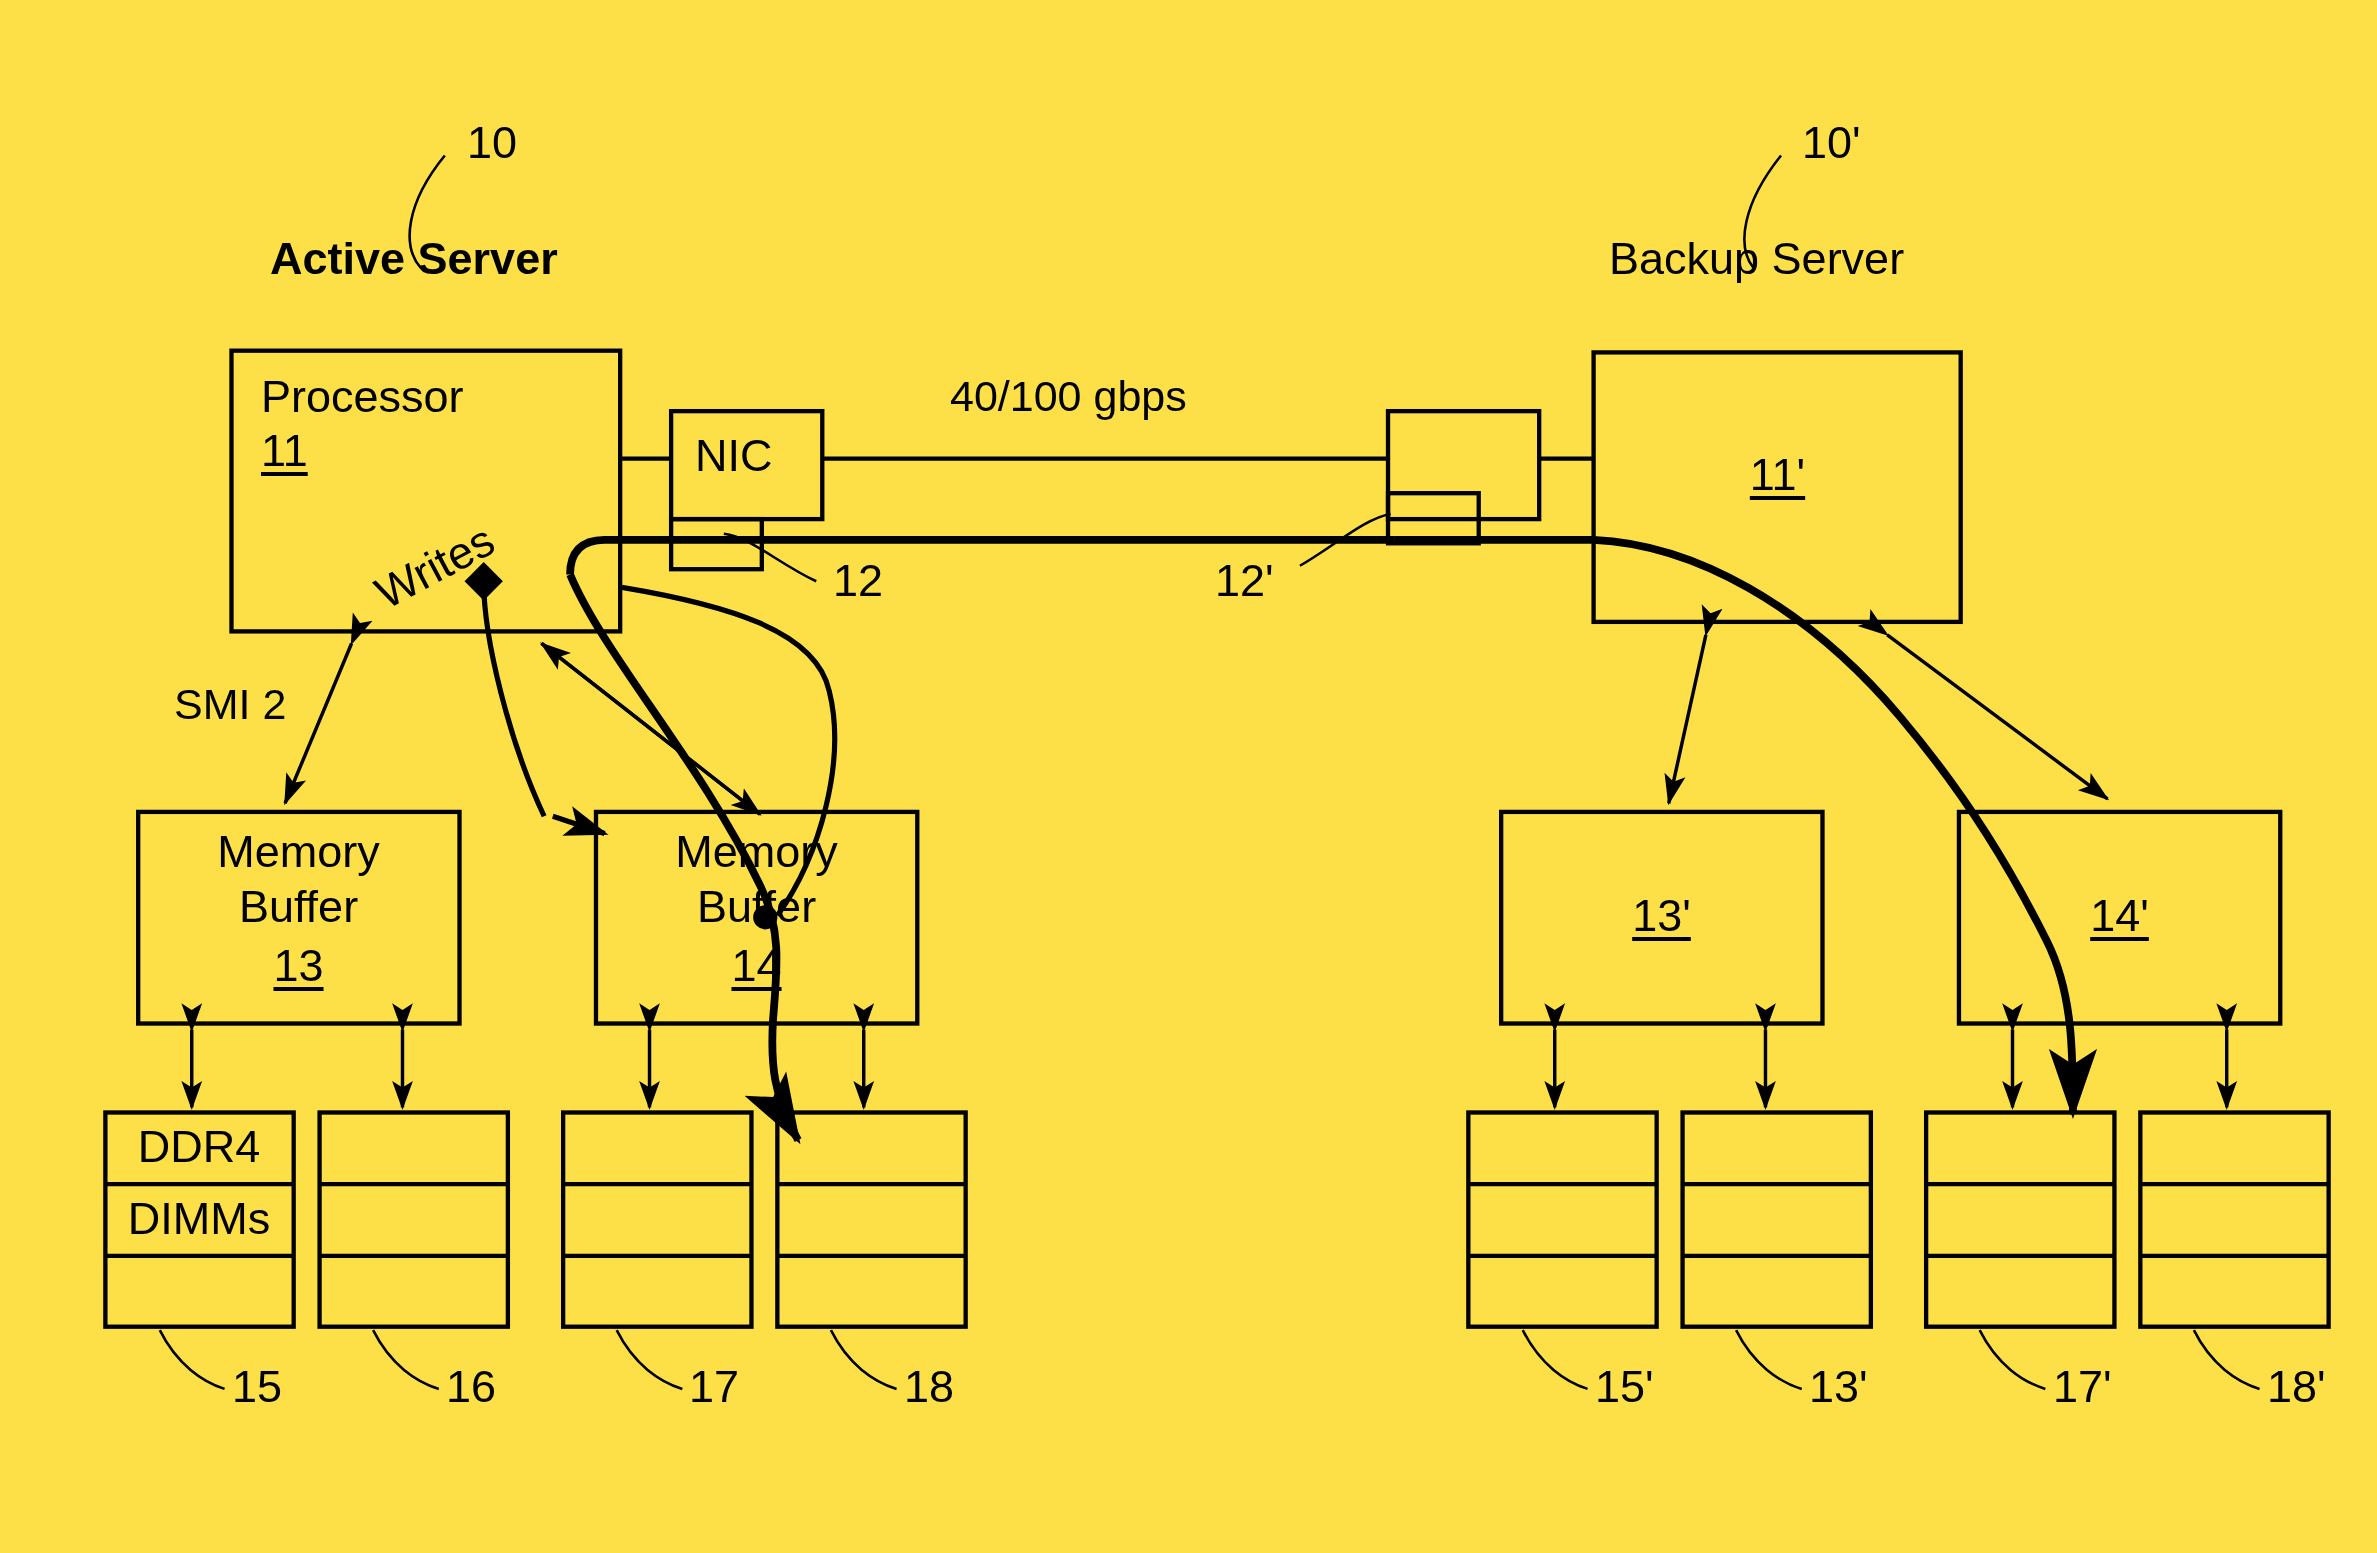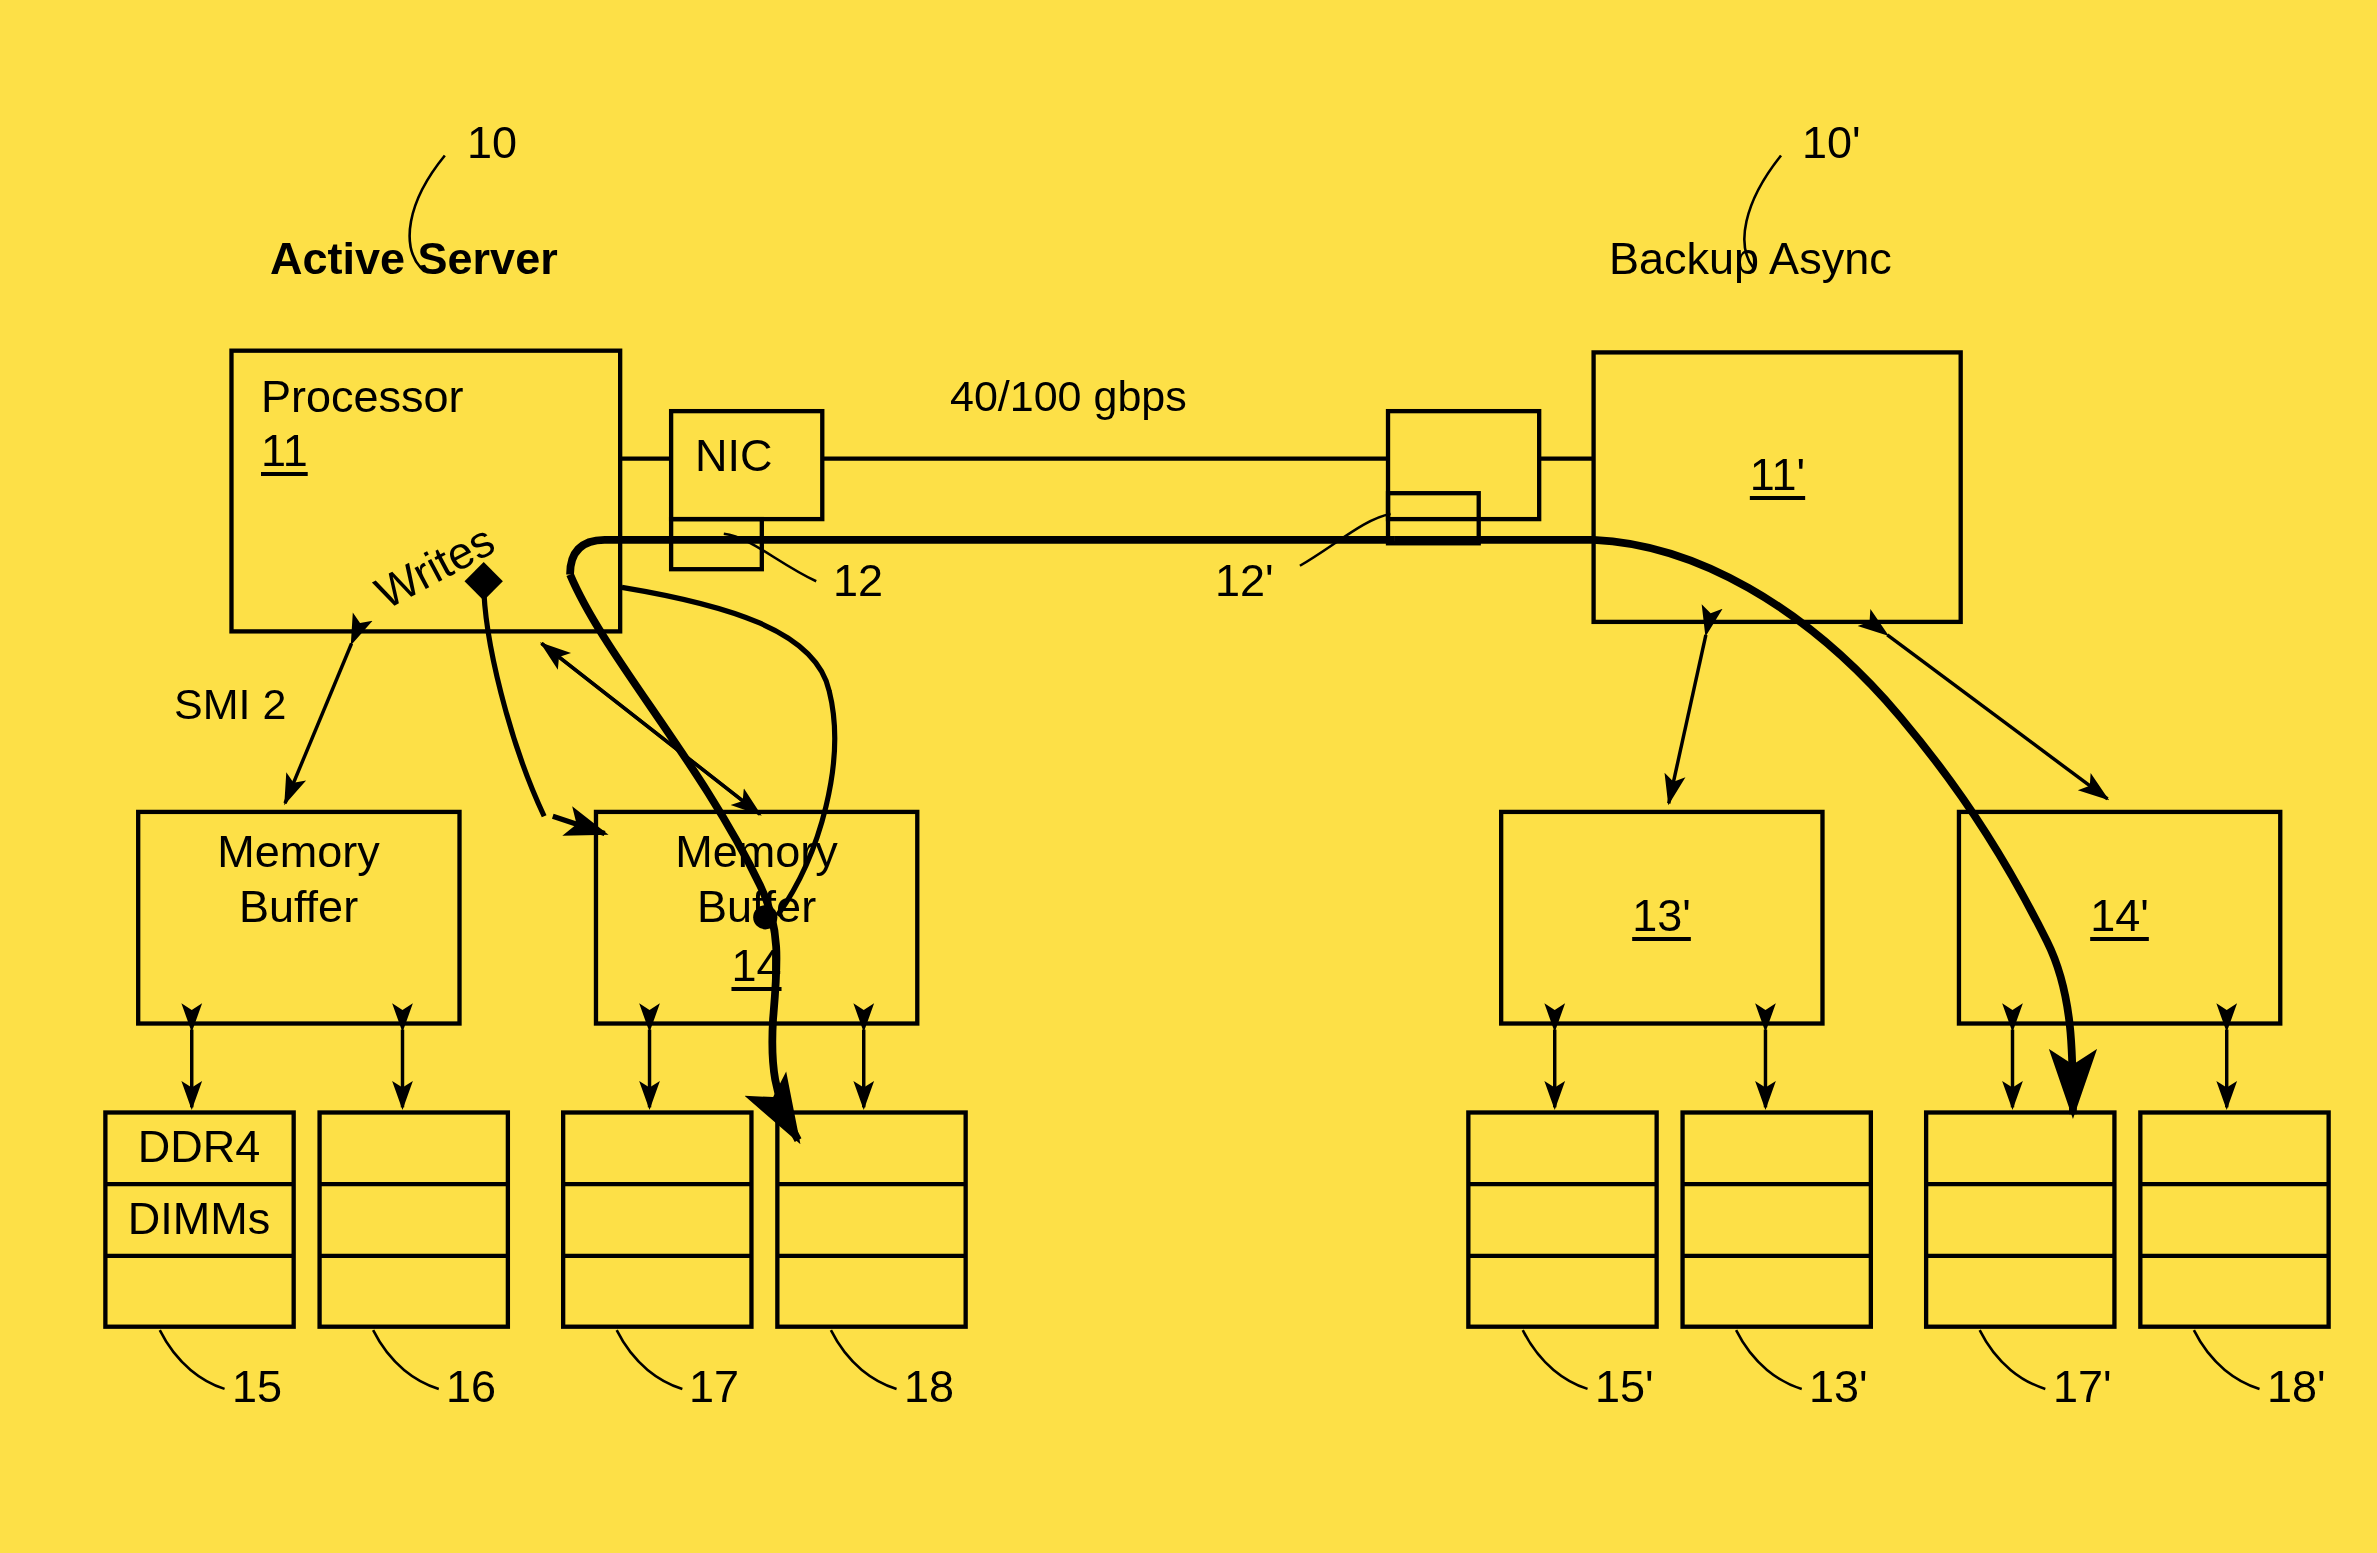--- a/index.html
+++ b/index.html
@@ -185,37 +185,38 @@
   <div class="lbl t-box" style="left:695px; top:432px;">NIC</div>
   <div class="lbl t-ref" style="left:833px; top:557px;">12</div>
 
   <div class="lbl rot-writes" style="left:390px; top:570px;">Writes</div>
 
   <div class="lbl t-small" style="left:166px; top:682px;margin-left:8px;">SMI 2</div>
 
 
   <div class="lbl t-box ctr" style="left:138px; top:828px; width:321px;">Memory</div>
   <div class="lbl t-box ctr" style="left:138px; top:883px; width:321px;">Buffer</div>
+  <div class="lbl t-box ctr u" style="left:138px; top:942px; width:321px;">13</div>
 
   <div class="lbl t-box ctr" style="left:596px; top:828px; width:321px;">Memory</div>
   <div class="lbl t-box ctr" style="left:596px; top:883px; width:321px;">Buffer</div>
   <div class="lbl t-box ctr u" style="left:596px; top:942px; width:321px;">14</div>
 
   <div class="lbl t-box ctr" style="left:105px; top:1123px; width:188px;">DDR4</div>
   <div class="lbl t-box ctr" style="left:105px; top:1195px; width:188px;">DIMMs</div>
 
   <div class="lbl t-ref" style="left:232px; top:1363px;">15</div>
   <div class="lbl t-ref" style="left:446px; top:1363px;">16</div>
   <div class="lbl t-ref" style="left:689px; top:1363px;">17</div>
   <div class="lbl t-ref" style="left:904px; top:1363px;">18</div>
 
   <div class="lbl t-small" style="left:950px; top:374px;text-align:center;">40/100 gbps</div>
 
   <div class="lbl t-ref" style="left:1802px; top:119px;">10'</div>
-  <div class="lbl t-title" style="left:1609px; top:235px;">Backup Async</div>
+  <div class="lbl t-title" style="left:1609px; top:235px;">Backup Server</div>
 
   <div class="lbl t-ref" style="left:1215px; top:557px;">12'</div>
 
   <div class="lbl t-box ctr u" style="left:1594px; top:451px; width:367px;">11'</div>
 
   <div class="lbl t-box ctr u" style="left:1501px; top:892px; width:321px;">13'</div>
   <div class="lbl t-box ctr u" style="left:1959px; top:892px; width:321px;">14'</div>
 
   <div class="lbl t-ref" style="left:1595px; top:1363px;">15'</div>
   <div class="lbl t-ref" style="left:1809px; top:1363px;">13'</div>

